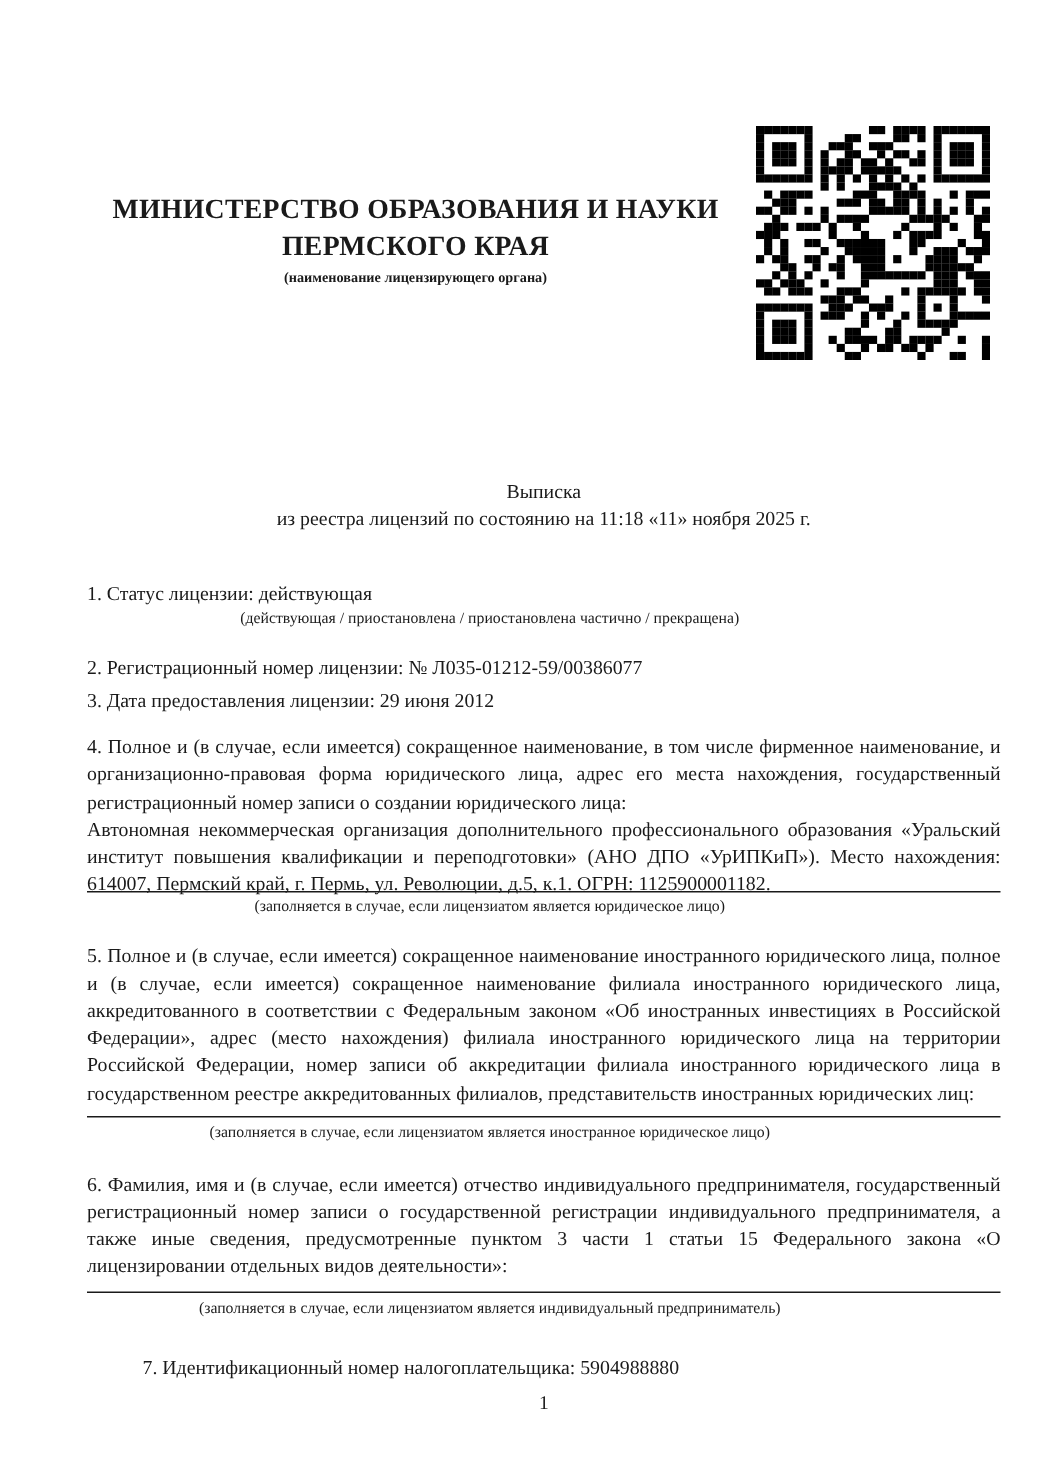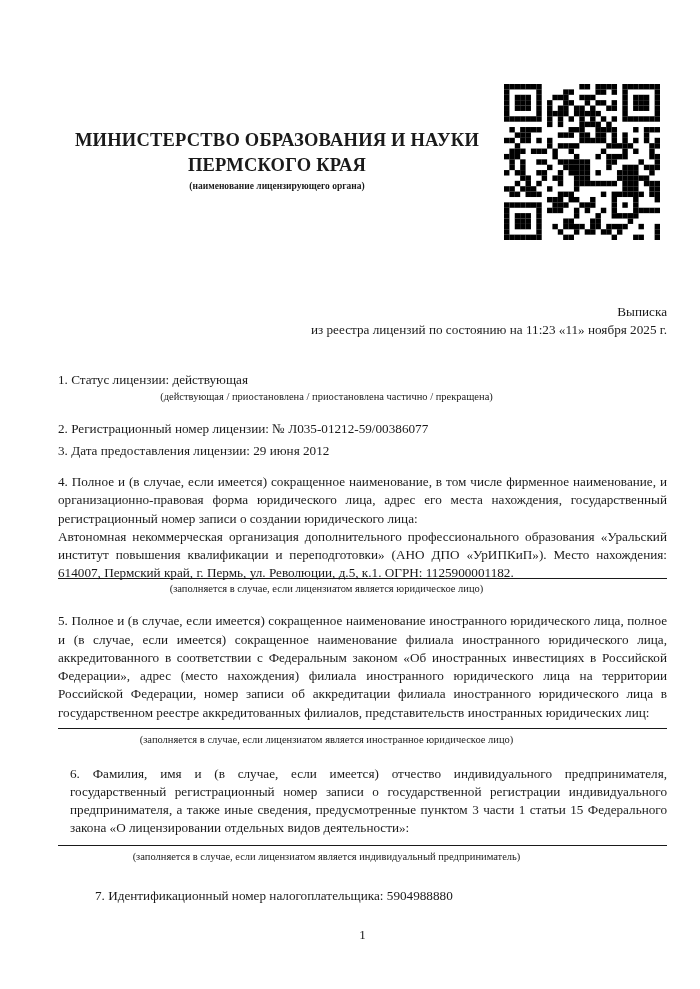--- a/index.html
+++ b/index.html
@@ -29,42 +29,42 @@
     font-size:9.5px;line-height:13px;margin-top:2px;font-weight:bold;
   }
   .qr{
     position:absolute;left:504px;top:84px;width:156px;height:156px;
   }
   
   .content{
     position:absolute;left:58px;top:303px;width:609px;
     font-size:13.2px;line-height:18.3px;
   }
-  .doc-title{margin:0;text-align:right;}
+  .doc-title{margin:16px;text-align:center;}
   p{margin:0;}
   .just{text-align:justify;}
   .note{
     font-size:10.5px;line-height:13.5px;
     width:537px;text-align:center;
   }
   .rule{
     border:none;border-top:1.8px solid var(--ink);
     margin:0;width:609px;height:0;
   }
   #i1{margin-top:31px;}
   #n1{margin-top:1px;}
   #i2{margin-top:17px;}
   #i3{margin-top:3px;}
   #i4a{margin-top:13px;}
   #hr1{margin-top:-5px;}
   #n2{margin-top:3px;}
   #i5{margin-top:17px;}
   #hr2{margin-top:6px;}
   #n3{margin-top:4px;}
-  #i6{margin-top:18px;margin-left:12px;}
+  #i6{margin-top:18px;}
   #hr3{margin-top:7px;}
   #n4{margin-top:4px;}
   #i7{margin-top:24px;margin-left:37px;}
   .pagenum{
     position:absolute;left:58px;top:926px;width:609px;
     text-align:center;font-size:13px;line-height:18px;
   }
 </style>
 </head>
 <body>
@@ -492,21 +492,21 @@
         <rect x="129.10" y="150.62" width="5.44" height="5.44"></rect>
         <rect x="134.48" y="150.62" width="5.44" height="5.44"></rect>
         <rect x="150.62" y="150.62" width="5.44" height="5.44"></rect>
       </svg>
   </div>
 
   <div class="content">
 
     <div class="doc-title">
       <div>Выписка</div>
-      <div>из реестра лицензий по состоянию на 11:23 «11» ноября 2025 г.</div>
+      <div>из реестра лицензий по состоянию на 11:18 «11» ноября 2025 г.</div>
     </div>
 
     <p id="i1">1. Статус лицензии: действующая</p>
     <p id="n1" class="note">(действующая / приостановлена / приостановлена частично / прекращена)</p>
 
     <p id="i2">2. Регистрационный номер лицензии: № Л035-01212-59/00386077</p>
 
     <p id="i3">3. Дата предоставления лицензии: 29 июня 2012</p>
 
     <p id="i4a" class="just">4. Полное и (в случае, если имеется) сокращенное наименование, в том числе фирменное наименование, и организационно-правовая форма юридического лица, адрес его места нахождения, государственный регистрационный номер записи о создании юридического лица:</p>

